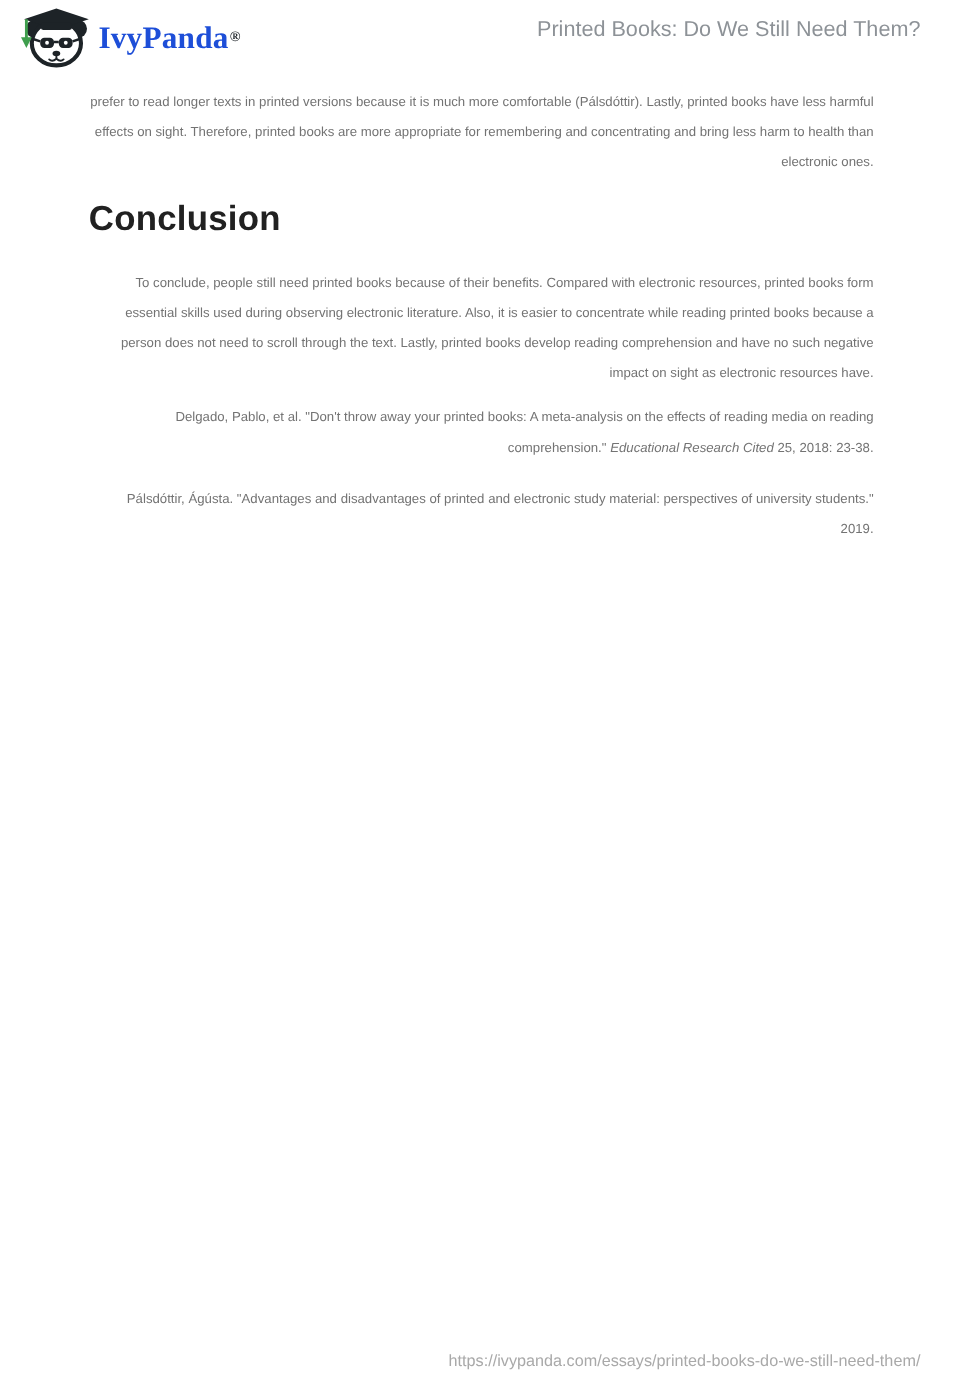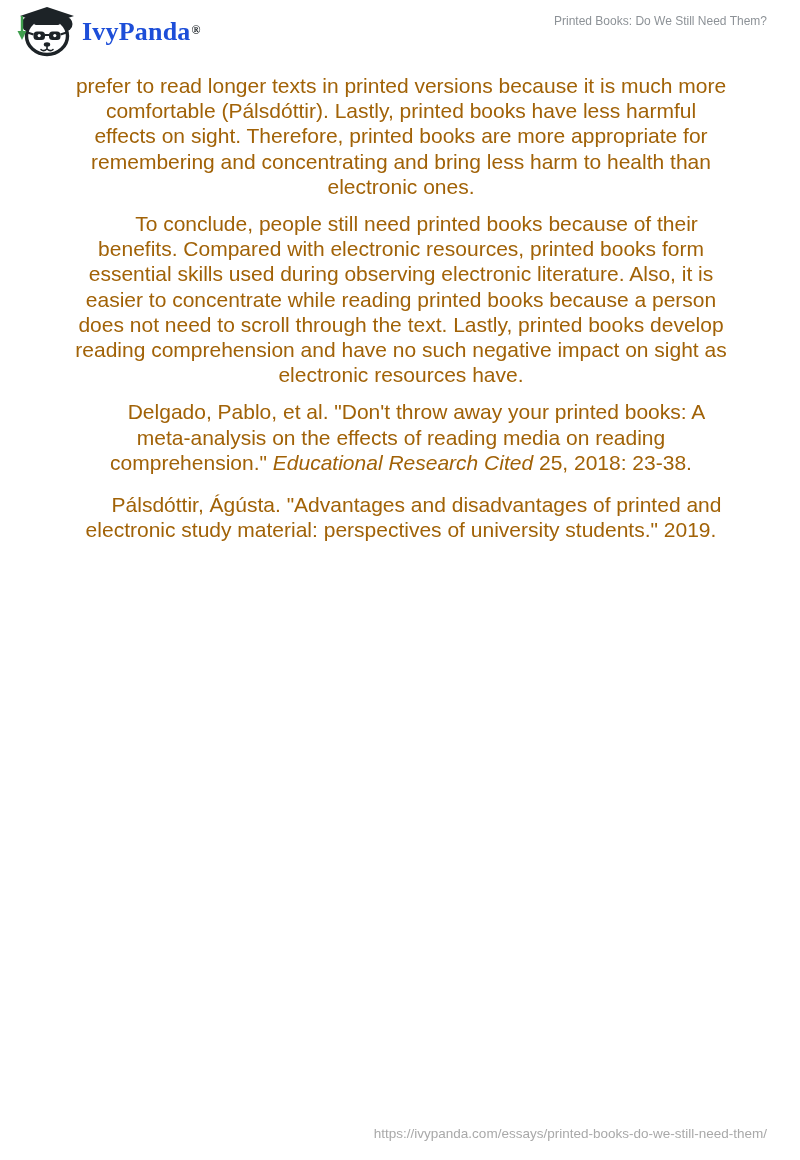--- a/index.html
+++ b/index.html
@@ -40,36 +40,36 @@
     font-weight: 700;
     font-size: 12px;
     color: #20262b;
     vertical-align: super;
     margin-left: 1px;
   }
   .doc-title {
     position: absolute;
     top: 14px;
     right: 33px;
-    font-size: 12px;
+    font-size: 18px;
     color: #8d9297;
   }
 
   
   .article {
     position: absolute;
     top: 73px;
     left: 74px;
     width: 654px;
   }
   .article p {
-    font-size: 21px;
+    font-size: 11px;
     line-height: 25.2px;
-    color: #a16207;
-    text-align: center;
+    color: #737373;
+    text-align: right;
   }
   p.indented { text-indent: 31px; margin-top: 12px; }
   h2.section-heading {
     font-size: 29px;
     line-height: 36px;
     font-weight: 700;
     color: #212121;
     margin-top: 16px;
     margin-bottom: 23px;
     letter-spacing: 0.2px;
@@ -119,19 +119,20 @@
     <div>
       <span class="brand-name">IvyPanda</span><span class="brand-reg">®</span>
     </div>
   </div>
   <div class="doc-title">Printed Books: Do We Still Need Them?</div>
 </div>
 
 <div class="article">
   <p>prefer to read longer texts in printed versions because it is much more comfortable (Pálsdóttir). Lastly, printed books have less harmful effects on sight. Therefore, printed books are more appropriate for remembering and concentrating and bring less harm to health than electronic ones.</p>
 
+  <h2 class="section-heading">Conclusion</h2>
   <p class="indented">To conclude, people still need printed books because of their benefits. Compared with electronic resources, printed books form essential skills used during observing electronic literature. Also, it is easier to concentrate while reading printed books because a person does not need to scroll through the text. Lastly, printed books develop reading comprehension and have no such negative impact on sight as electronic resources have.</p>
 
   <p class="indented citation"><span>Delgado, Pablo, et al. "Don't throw away your printed books: A meta-analysis on the effects of reading media on reading comprehension." </span><span class="italic">Educational Research Cited</span><span> 25, 2018: 23-38.</span></p>
   <p class="indented citation"><span>Pálsdóttir, Ágústa. "Advantages and disadvantages of printed and electronic study material: perspectives of university students." 2019.</span><span class="italic"></span><span></span></p>
 </div>
 
 <div class="footer-url">https://ivypanda.com/essays/printed-books-do-we-still-need-them/</div>
 
 </body></html>

